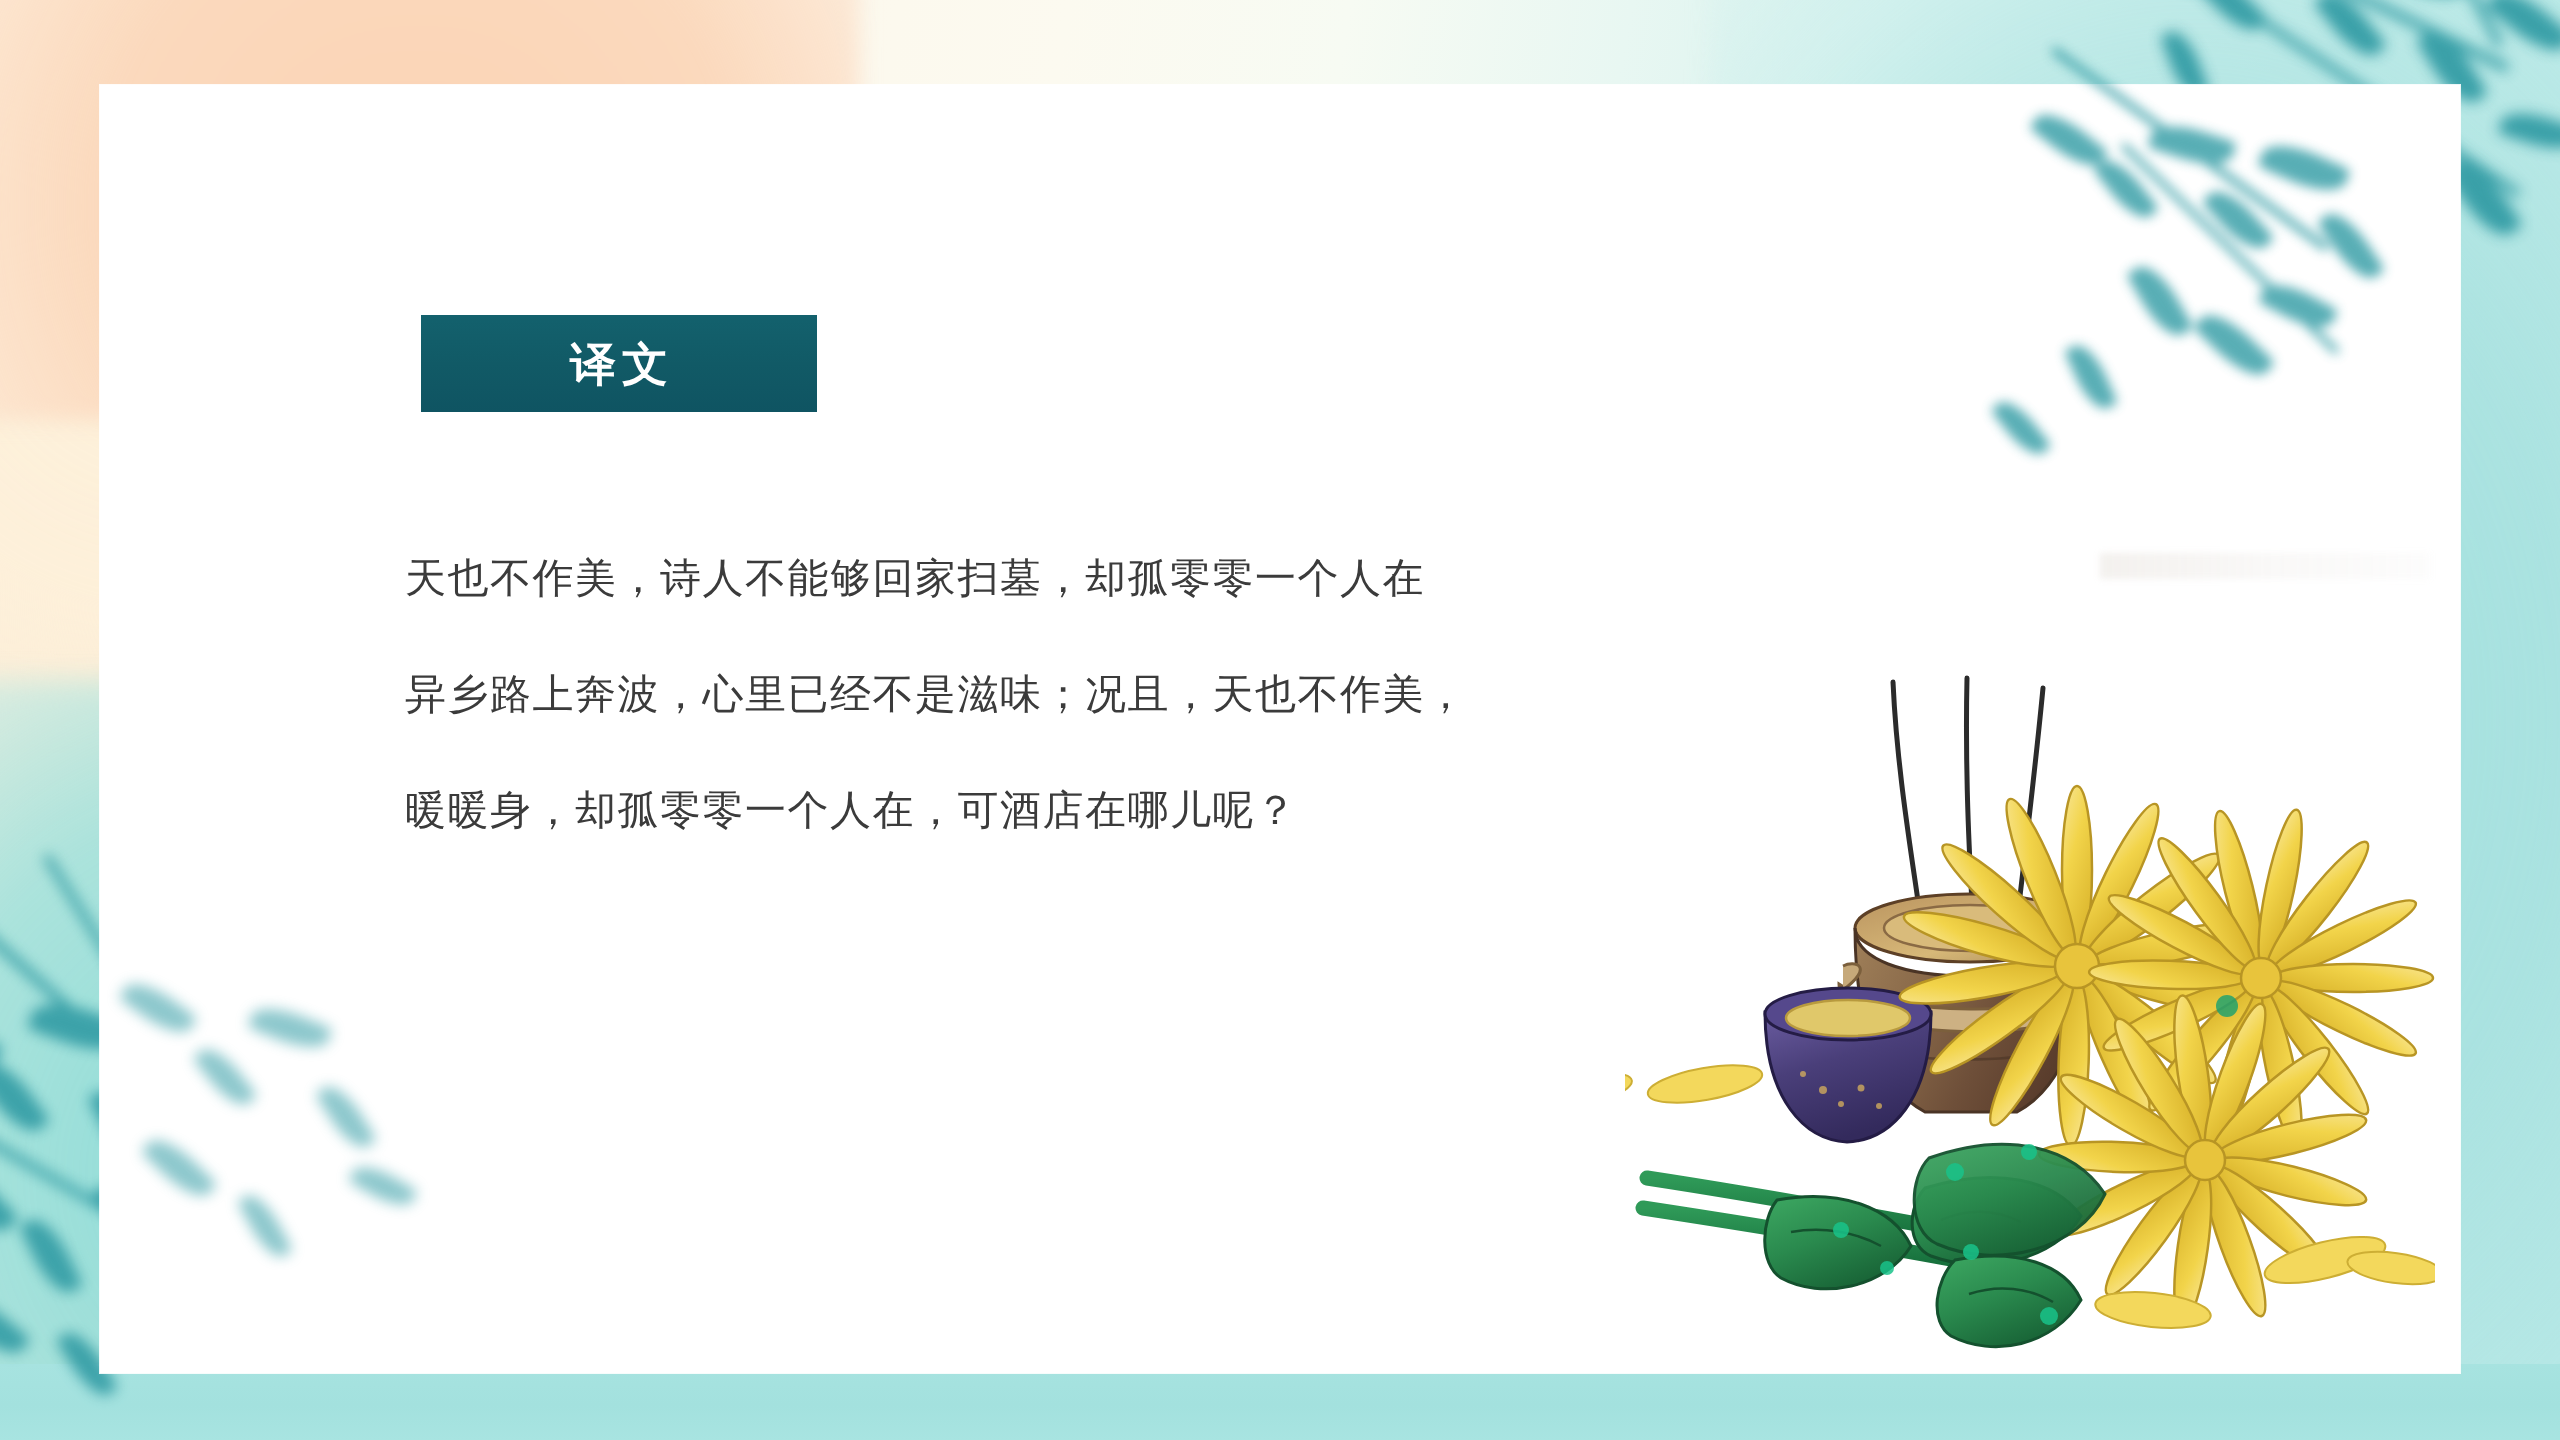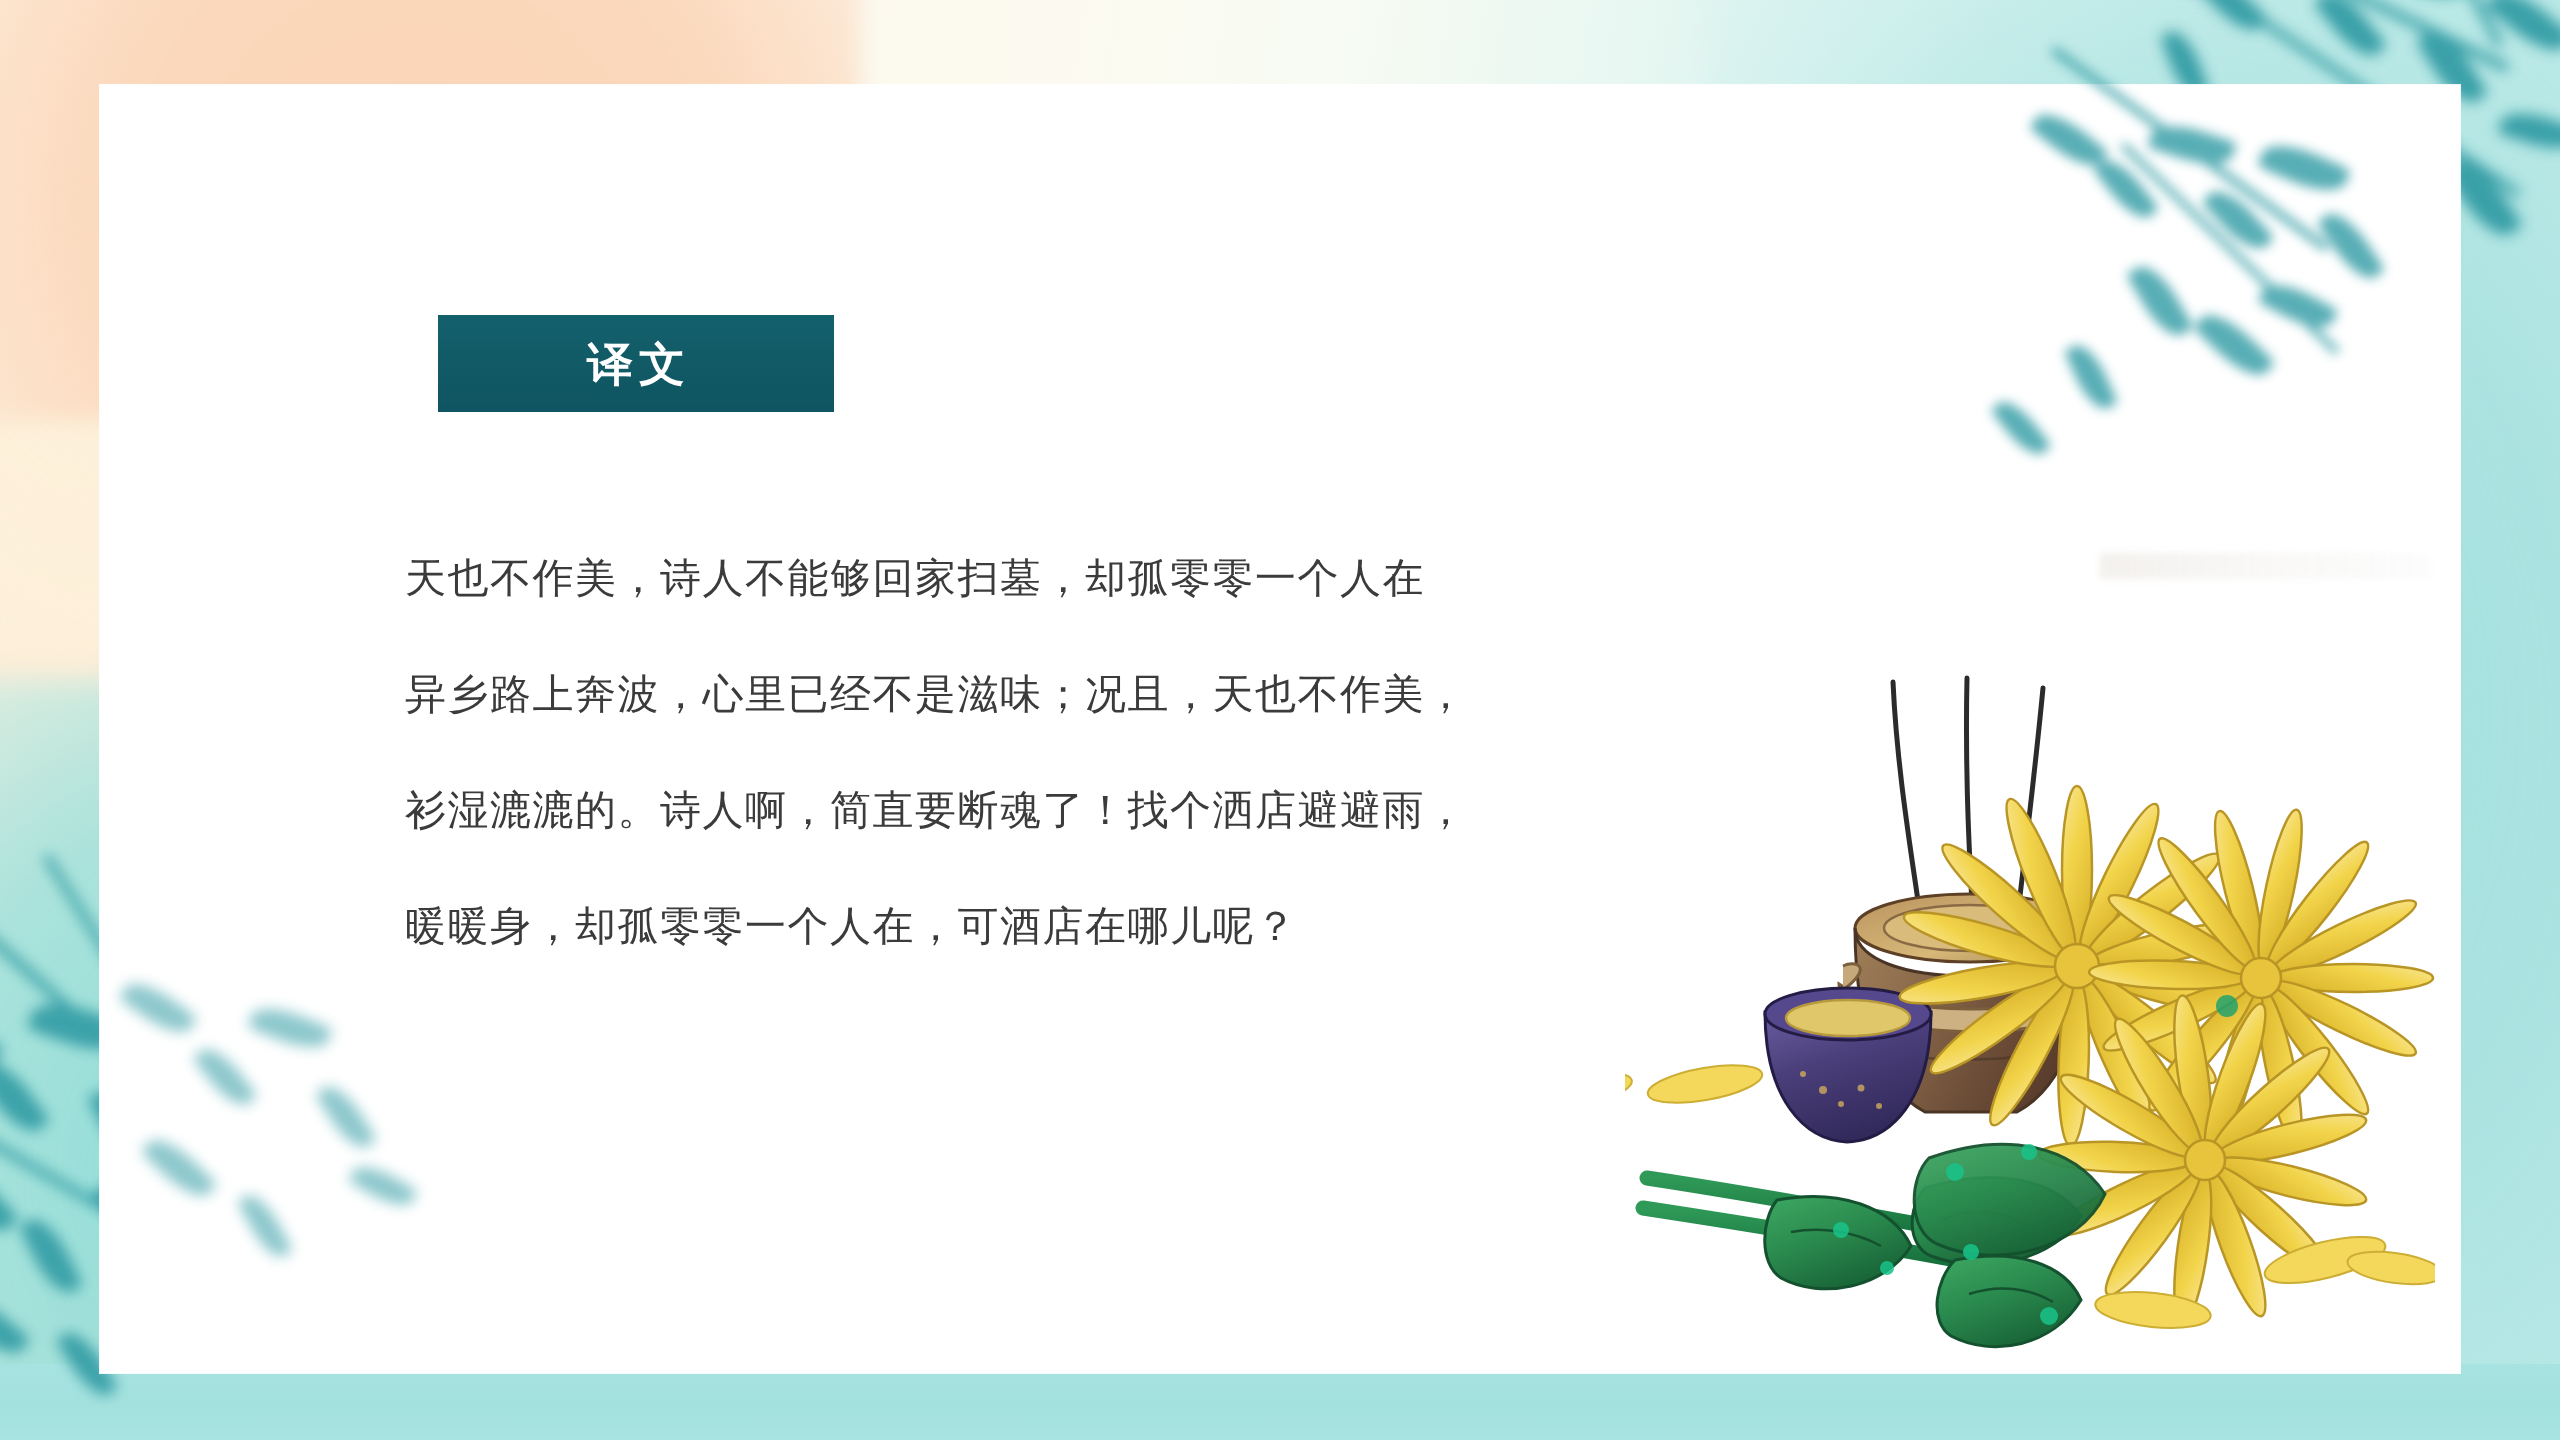--- a/index.html
+++ b/index.html
@@ -188,21 +188,21 @@
     width: 330px;
     height: 26px;
     background: linear-gradient(90deg,
         rgba(190,175,160,0.18), rgba(200,190,180,0.10), rgba(205,200,195,0.05));
     filter: blur(3px);
   }
 
   
   .badge {
     position: absolute;
-    left: 438px;
+    left: 421px;
     top: 315px;
     width: 396px;
     height: 97px;
     background: linear-gradient(180deg, #13616d 0%, #115a66 50%, #0f5462 100%);
     display: flex;
     align-items: center;
     justify-content: center;
   }
   .badge-label {
     color: #ffffff;
@@ -321,21 +321,20 @@
     <div class="watermark"></div>
   </div>
 
   <div class="badge">
     <span class="badge-label">译文</span>
   </div>
 
   <div class="body-text">
     <div class="text-line">天也不作美，诗人不能够回家扫墓，却孤零零一个人在</div>
     <div class="text-line">异乡路上奔波，心里已经不是滋味；况且，天也不作美，</div>
-    <div class="text-line">衫湿漉漉的。诗人啊，简直要断魂了！找个洒店避避雨，</div>
     <div class="text-line">暖暖身，却孤零零一个人在，可酒店在哪儿呢？</div>
   </div>
 
   <div class="illustration">
     <svg viewBox="0 0 810 700" xmlns="http://www.w3.org/2000/svg">
       <defs>
         <linearGradient id="urnG" x1="0" y1="0" x2="1" y2="0.4">
           <stop offset="0%" stop-color="#a08059"></stop>
           <stop offset="35%" stop-color="#8a6a4a"></stop>
           <stop offset="70%" stop-color="#6e4f39"></stop>

